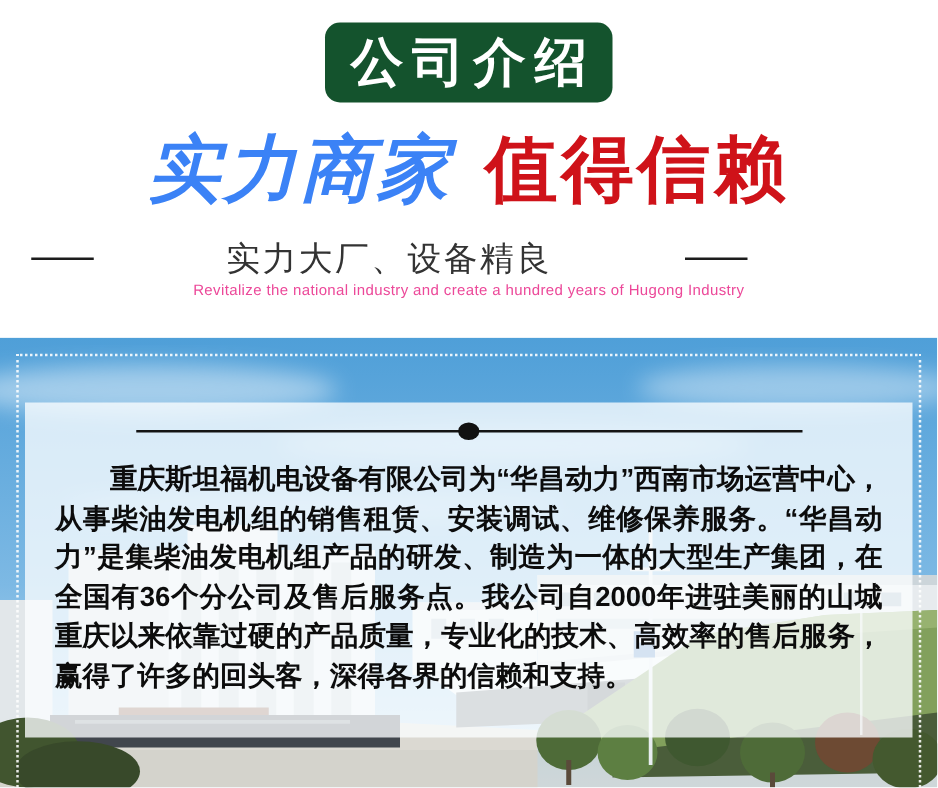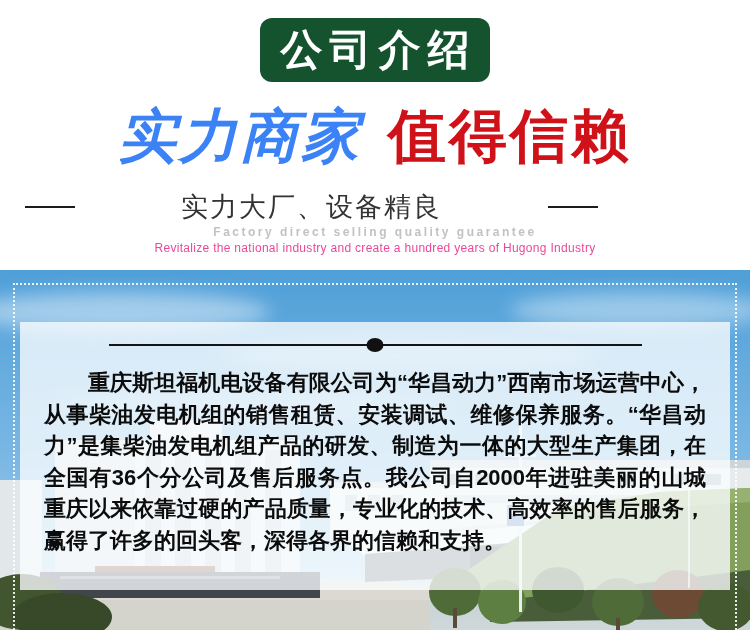--- a/index.html
+++ b/index.html
@@ -87,21 +87,20 @@
   <span class="hl-left">实力商家</span><span class="hl-right">值得信赖</span>
 </div>
 
 <div class="tagline-row">
   <div class="dash"></div>
   <div class="tagline-text">实力大厂、设备精良</div>
   <div class="dash"></div>
 </div>
 
 <div class="slogan">
-  <div class="en1">Factory direct selling quality guarantee</div>
   <div class="en2">Revitalize the national industry and create a hundred years of Hugong Industry</div>
 </div>
 
 <div class="photo-section">
 
   <svg width="750" height="360" viewBox="0 0 750 360" aria-hidden="true">
     <defs>
       <linearGradient id="sky" x1="0" y1="0" x2="0" y2="1">
         <stop offset="0" stop-color="#4f9fd8"></stop>
         <stop offset="0.55" stop-color="#7db9e4"></stop>

